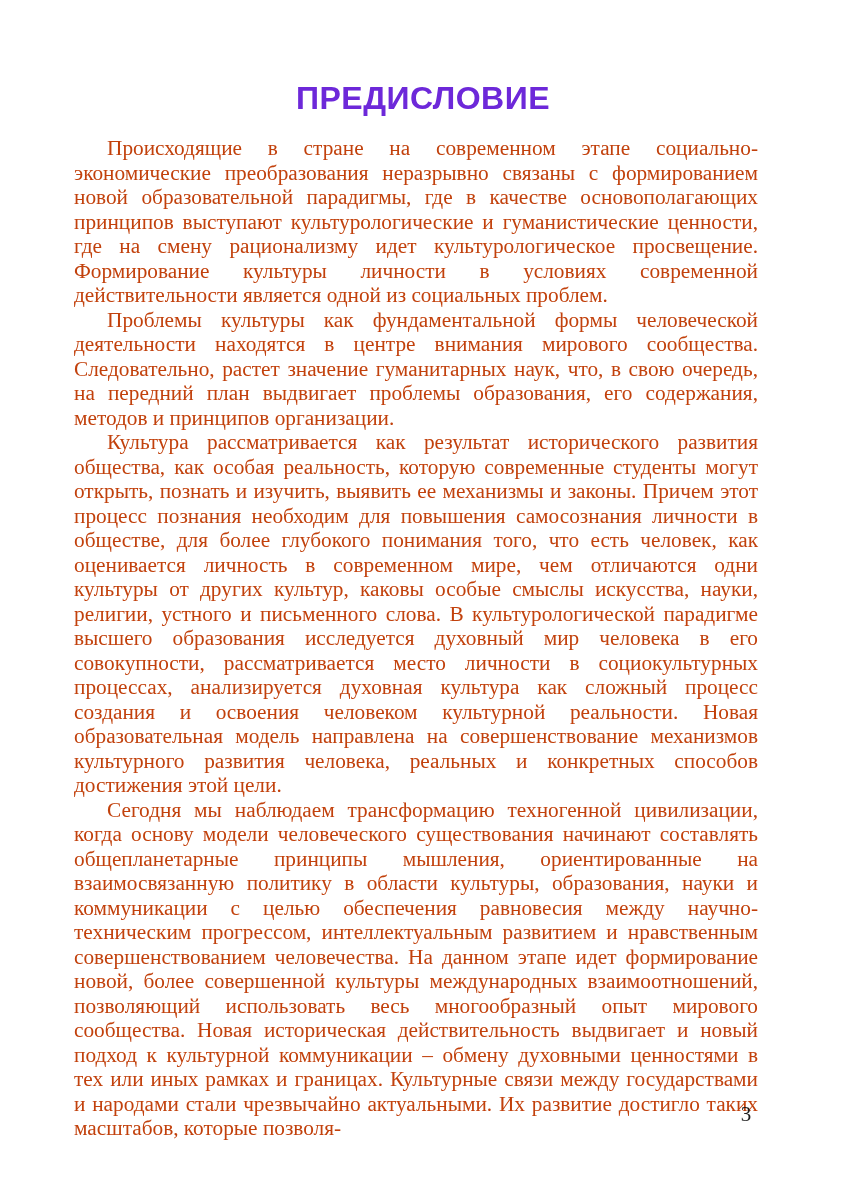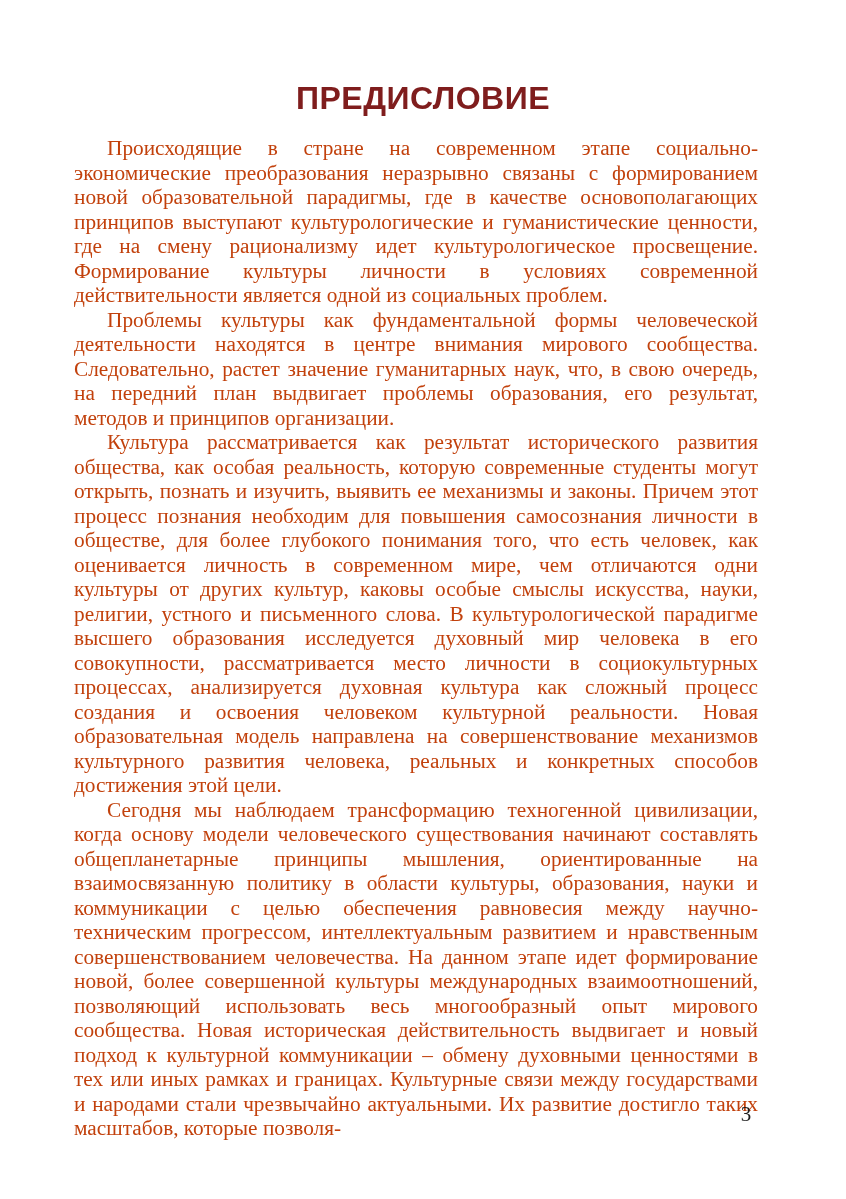--- a/index.html
+++ b/index.html
@@ -20,21 +20,21 @@
     position: absolute;
     top: 80px;
     left: 0;
     right: 0;
     margin: 0;
     text-align: center;
     font-family: "Liberation Sans", sans-serif;
     font-weight: 700;
     font-size: 32px;
     letter-spacing: 0.5px;
-    color: #7f1d1d;
+    color: #6d28d9;
   }
   .body-text {
     position: absolute;
     top: 136px;
     left: 74px;
     width: 684px;
     font-size: 21.3px;
     line-height: 24.5px;
     text-align: justify;
     color: #c2410c;
@@ -55,19 +55,19 @@
   }
 </style>
 </head>
 <body>
 
 <div class="page">
   <h1 class="title">ПРЕДИСЛОВИЕ</h1>
 
   <div class="body-text">
     <p>Происходящие в стране на современном этапе социально-экономические преобразования неразрывно связаны с формированием новой образовательной парадигмы, где в качестве основополагающих принципов выступают культурологические и гуманистические ценности, где на смену рационализму идет культурологическое просвещение. Формирование культуры личности в условиях современной действительности является одной из социальных проблем.</p>
-    <p>Проблемы культуры как фундаментальной формы человеческой деятельности находятся в центре внимания мирового сообщества. Следовательно, растет значение гуманитарных наук, что, в свою очередь, на передний план выдвигает проблемы образования, его результат, методов и принципов организации.</p>
+    <p>Проблемы культуры как фундаментальной формы человеческой деятельности находятся в центре внимания мирового сообщества. Следовательно, растет значение гуманитарных наук, что, в свою очередь, на передний план выдвигает проблемы образования, его содержания, методов и принципов организации.</p>
     <p>Культура рассматривается как результат исторического развития общества, как особая реальность, которую современные студенты могут открыть, познать и изучить, выявить ее механизмы и законы. Причем этот процесс познания необходим для повышения самосознания личности в обществе, для более глубокого понимания того, что есть человек, как оценивается личность в современном мире, чем отличаются одни культуры от других культур, каковы особые смыслы искусства, науки, религии, устного и письменного слова. В культурологической парадигме высшего образования исследуется духовный мир человека в его совокупности, рассматривается место личности в социокультурных процессах, анализируется духовная культура как сложный процесс создания и освоения человеком культурной реальности. Новая образовательная модель направлена на совершенствование механизмов культурного развития человека, реальных и конкретных способов достижения этой цели.</p>
     <p>Сегодня мы наблюдаем трансформацию техногенной цивилизации, когда основу модели человеческого существования начинают составлять общепланетарные принципы мышления, ориентированные на взаимосвязанную политику в области культуры, образования, науки и коммуникации с целью обеспечения равновесия между научно-техническим прогрессом, интеллектуальным развитием и нравственным совершенствованием человечества. На данном этапе идет формирование новой, более совершенной культуры международных взаимоотношений, позволяющий использовать весь многообразный опыт мирового сообщества. Новая историческая действительность выдвигает и новый подход к культурной коммуникации – обмену духовными ценностями в тех или иных рамках и границах. Культурные связи между государствами и народами стали чрезвычайно актуальными. Их развитие достигло таких масштабов, которые позволя-</p>
   </div>
 
   <div class="page-number">3</div>
 </div>
 
 </body></html>

